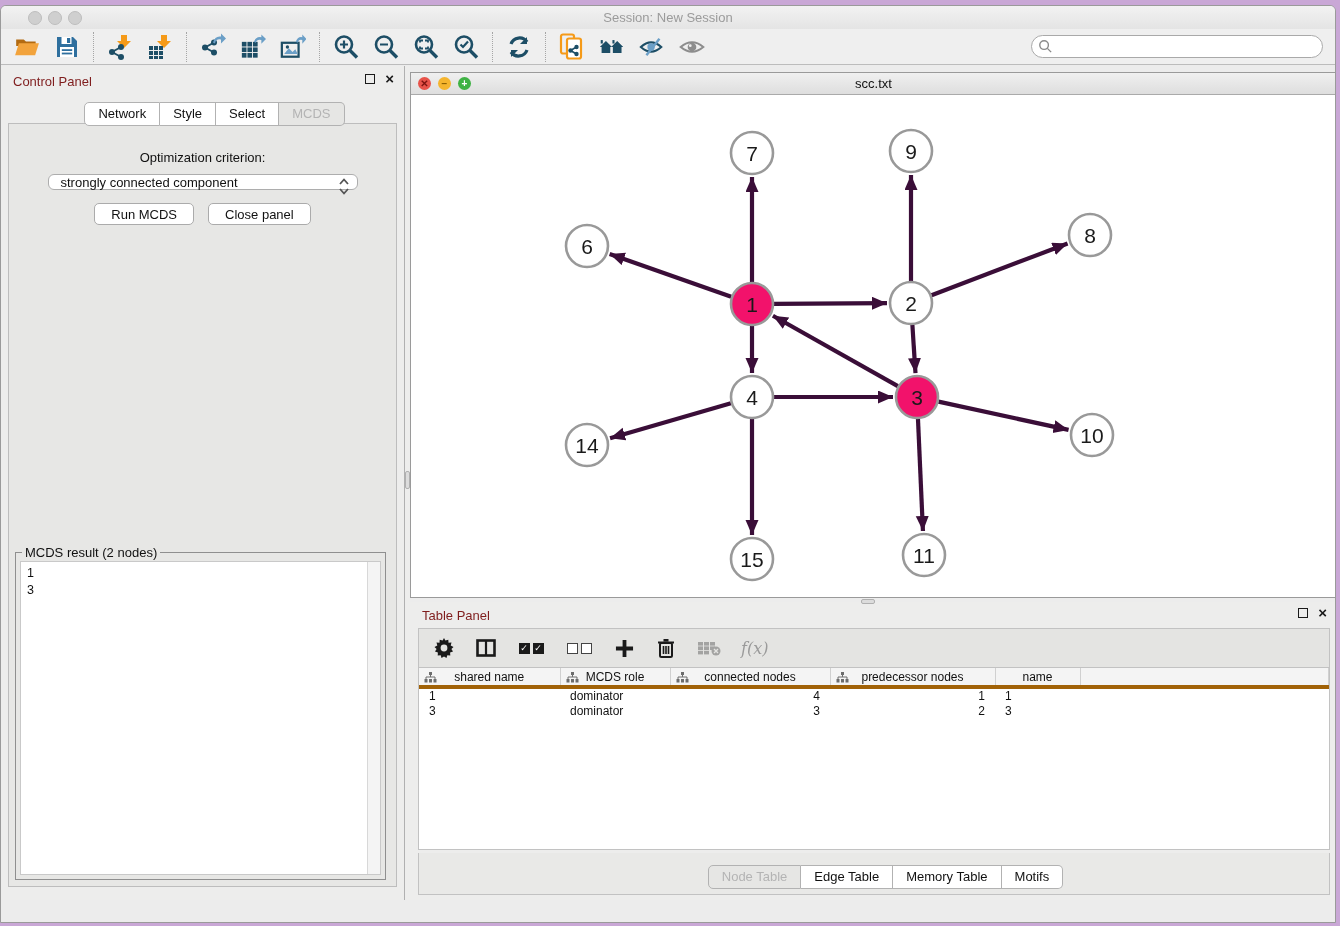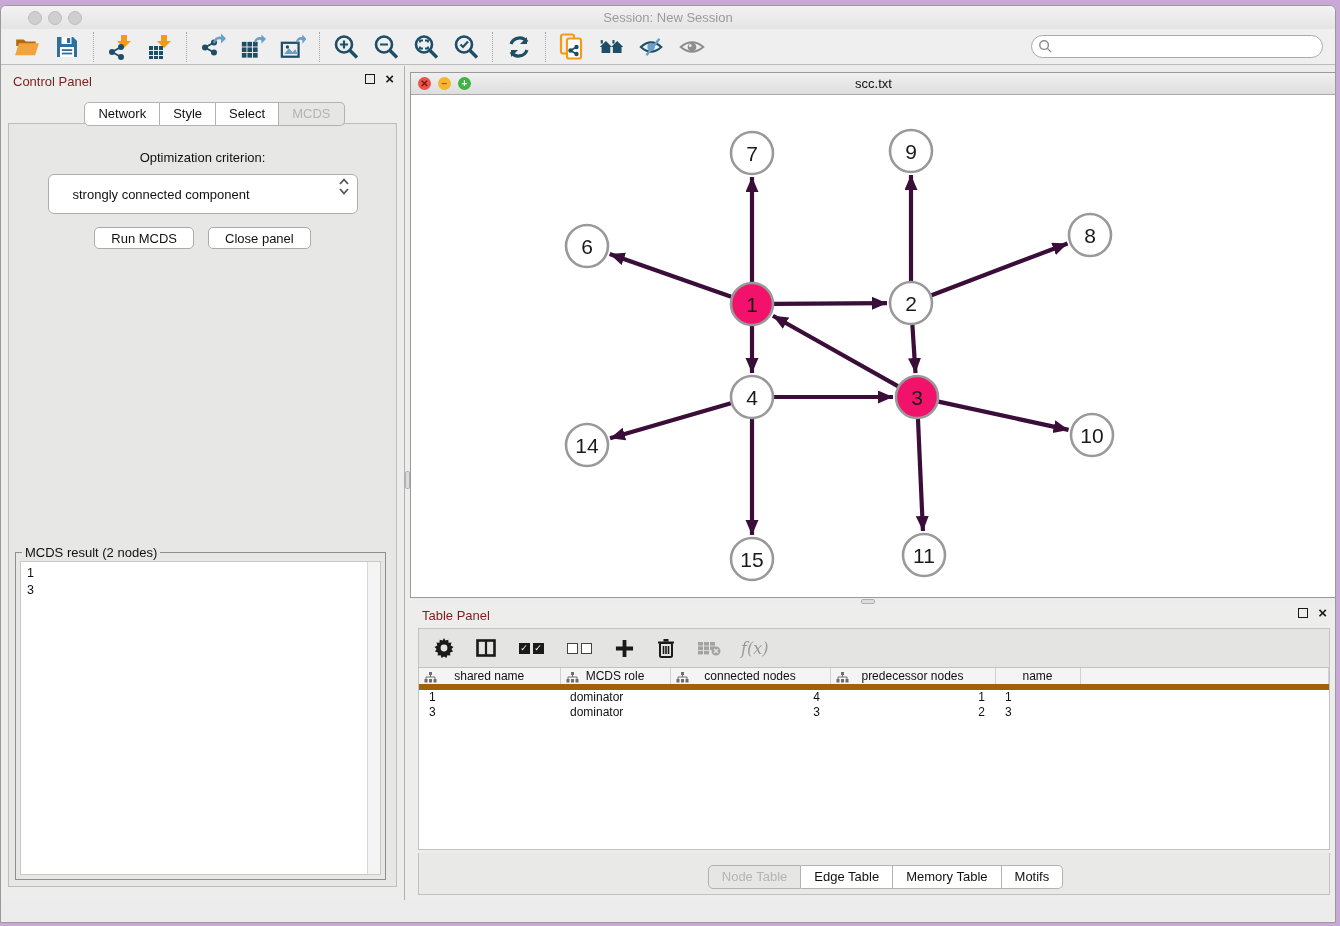--- a/index.html
+++ b/index.html
@@ -40,23 +40,23 @@
   #cp-tabs { top:36px; }
   .seg-tab { font-size:13px; padding:3px 13px 4px; background:#fff; border:1px solid #b2b2b2;
     border-left:none; color:#111; }
   .seg-tab:first-child { border-left:1px solid #b2b2b2; border-radius:5px 0 0 5px; }
   .seg-tab:last-child { border-radius:0 5px 5px 0; }
   .seg-tab.active { background:#e6e6e4; color:#b4b4b4; }
 
   #cp-body { position:absolute; left:7px; right:7px; top:57px; bottom:13px;
     background:#e7e7e5; border:1px solid #bdbdbd; }
   #opt-label { text-align:center; margin-top:26px; font-size:13px; color:#111; }
-  #criterion-select { position:relative; margin:9px auto 0; width:310px; height:40px; background:#fff;
+  #criterion-select { position:relative; margin:9px auto 0; width:310px; height:16px; background:#fff;
     border:1px solid #adadad; border-radius:6px; font-size:13px; color:#111;
-    display:flex; align-items:center; padding-left:24px; }
+    display:flex; align-items:center; padding-left:12px; }
   #criterion-stepper { position:absolute; right:7px; top:3px; }
   #cp-buttons { display:flex; justify-content:center; gap:14px; margin-top:13px; }
   .aq-btn { height:22px; background:#fff; border:1px solid #ababab; border-radius:5px;
     font-size:13px; color:#111; padding:0 16px; font-family:"Liberation Sans",sans-serif; }
 
   #result-box { position:absolute; left:6px; right:10px; top:428px; bottom:6px;
     border:1px solid #8f8f8f; background:#e7e7e5; }
   #result-legend { position:absolute; top:-8px; left:6px; background:#e7e7e5; padding:0 3px;
     font-size:13px; color:#111; }
   #result-text { position:absolute; left:4px; right:4px; top:8px; bottom:4px; background:#fff;
@@ -90,21 +90,21 @@
   .tpi { display:flex; align-items:center; justify-content:center; min-width:22px; height:24px; color:#1a1a1a; }
   .tpi.disabled { opacity:.45; }
   .cb { width:11px; height:11px; display:inline-block; margin:0 1.5px; }
   .cb.on { background:#1a1a1a; color:#fff; font-size:9px; line-height:11px; text-align:center; }
   .cb.off { border:1.5px solid #444; background:#fff; }
   #fx-label { font-family:"DejaVu Serif", serif; font-style:italic; font-size:16px; color:#9a9a9a; }
 
   #tp-table { position:absolute; left:8px; right:7px; top:66px; bottom:50px; background:#fff;
     border:1px solid #c2c2c2; border-top:none; overflow:hidden; }
   #tp-grid { border-collapse:collapse; table-layout:fixed; width:100%; font-size:12px; }
-  #tp-grid th { background:#f4f4f4; border-right:1px solid #d0d0d0; border-bottom:6px solid #a16207;
+  #tp-grid th { background:#f4f4f4; border-right:1px solid #d0d0d0; border-bottom:4px solid #a16207;
     font-weight:normal; height:19px; text-align:center; color:#111; position:relative; }
   #tp-grid th .col-icon { position:absolute; left:5px; top:4px; }
   #tp-grid td { height:16px; padding:0 10px; color:#111; white-space:nowrap; }
   #tp-grid td.num { text-align:right; }
 
   #tp-tabs { bottom:11px; top:auto; }
   #tp-bottom-strip { position:absolute; left:8px; right:7px; bottom:5px; height:42px;
     background:#e9e9e7; border:1px solid #c2c2c2; border-top:none; }
 
   

